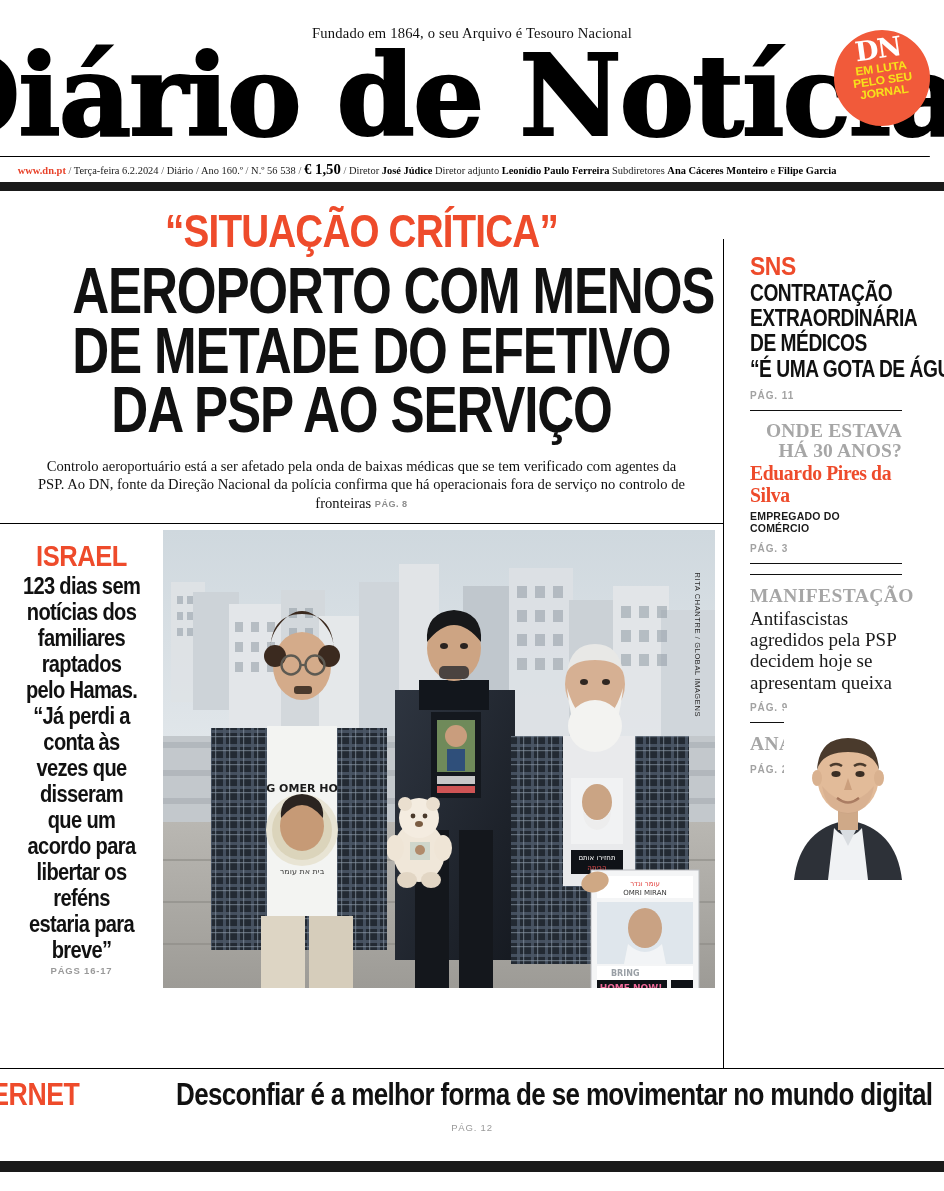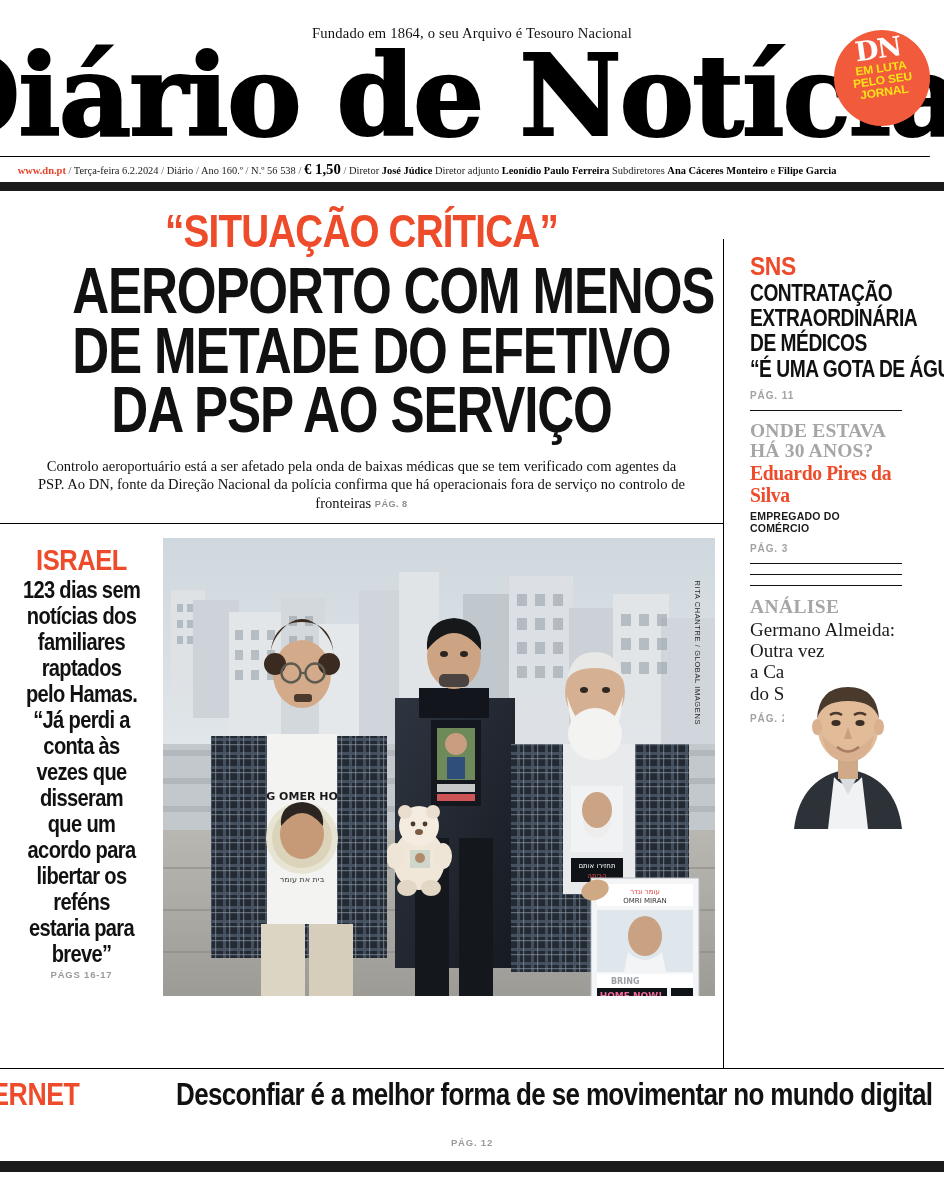--- a/index.html
+++ b/index.html
@@ -207,21 +207,21 @@
     font-size:9.5px;
     color:#9a9a9a;
     letter-spacing:0.8px;
   }
 
   
   .photo-wrap {
     position:relative;
     width:552px;
     height:458px;
-    margin-top:14px;
+    margin-top:6px;
     overflow:hidden;
   }
   .photo { position:absolute; inset:0; overflow:hidden; }
   .credit {
     position:absolute;
     right:-52px; top:108px;
     transform:rotate(90deg);
     transform-origin:center;
     font-family:"Liberation Sans", sans-serif;
     font-size:7.5px;
@@ -269,20 +269,21 @@
     margin-top:9px;
   }
   .s-tag-gray {
     font-family:"Liberation Serif", serif;
     font-weight:700;
     font-size:19.5px;
     line-height:1.05;
     color:#a6a6a6;
     letter-spacing:0.2px;
     display:block;
+    text-align:right;
   }
   .s-tag-gray span { display:block; }
   .s-name-red {
     font-family:"Liberation Serif", serif;
     font-weight:700;
     font-size:20.5px;
     line-height:1.1;
     color:#EE4B2B;
     letter-spacing:-0.4px;
     display:block;
@@ -351,23 +352,23 @@
     font-family:"Liberation Sans", sans-serif;
     font-weight:700;
     font-size:31px;
     letter-spacing:-0.8px;
     transform:scaleX(0.84);
     white-space:nowrap;
   }
   .bottom .pg {
     display:block;
     text-align:center;
-    margin-top:24px;
-    font-family:"Liberation Sans", sans-serif;
-    font-weight:700;
+    margin-top:9px;
+    font-family:"Liberation Sans", sans-serif;
+    font-weight:400;
     font-size:9.5px;
     color:#9a9a9a;
     letter-spacing:0.8px;
   }
   .bottom-bar {
     position:absolute;
     left:0; bottom:0;
     width:944px; height:11px;
     background:#1a1a1a;
   }
@@ -666,31 +667,35 @@
       <span class="s-name-red">Eduardo Pires da Silva</span>
       <span class="s-sub-bold">EMPREGADO DO COMÉRCIO</span>
       <span class="pg-ref">PÁG. 3</span>
     </div>
 
     <div class="side-sep"></div>
 
 
     <div class="side-sep"></div>
 
+    <div class="side-item">
+      <span class="s-cat">MANIFESTAÇÃO</span>
+      <span class="s-body">
+        <span>Antifascistas</span>
+        <span>agredidos pela PSP</span>
+        <span>decidem hoje se</span>
+        <span>apresentam queixa</span>
+      </span>
+      <span class="pg-ref">PÁG. 9</span>
+    </div>
 
     <div class="side-sep"></div>
 
     <div class="side-item analise-wrap">
       <span class="s-cat">ANÁLISE</span>
-      <span class="s-body">
-        <span>Germano Almeida:</span>
-        <span>Outra vez</span>
-        <span>a Carolina</span>
-        <span>do Sul</span>
-      </span>
       <span class="pg-ref">PÁG. 20</span>
 
       <div class="portrait">
         <svg width="128" height="172" viewBox="0 0 128 172" aria-hidden="true">
           <rect width="128" height="172" fill="#ffffff"></rect>
 
           <path d="M10 172 q6 -52 54 -60 q48 8 54 60Z" fill="#2d3138"></path>
           <path d="M50 120 q14 16 28 0 l6 52 h-40Z" fill="#f0f2f4"></path>
           <path d="M56 122 l8 16 l8 -16 l-4 -6 h-8Z" fill="#d9dde1"></path>
 

